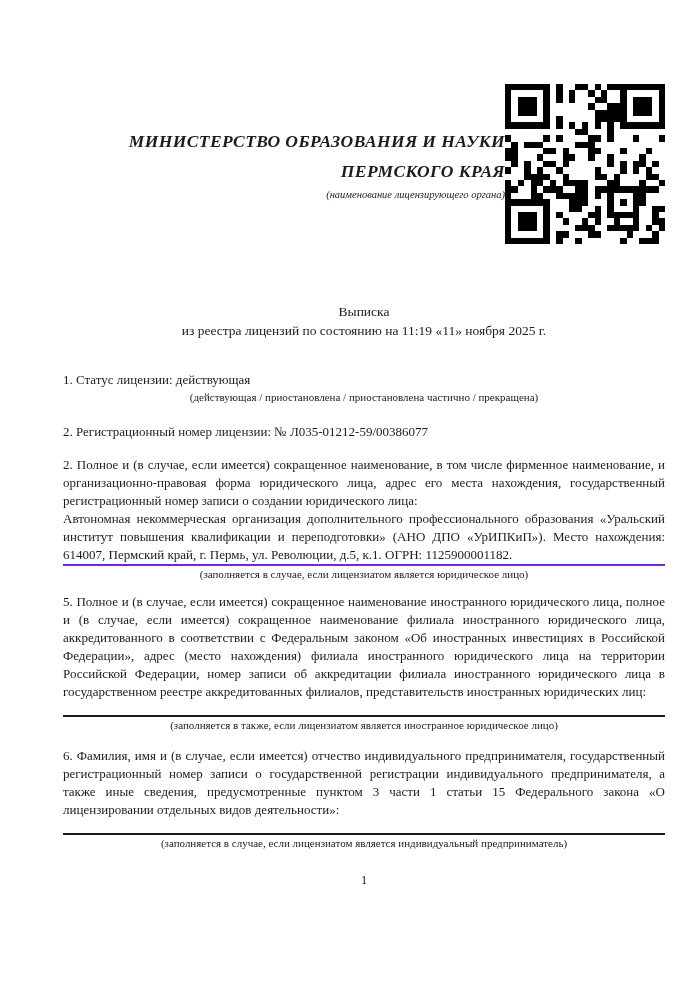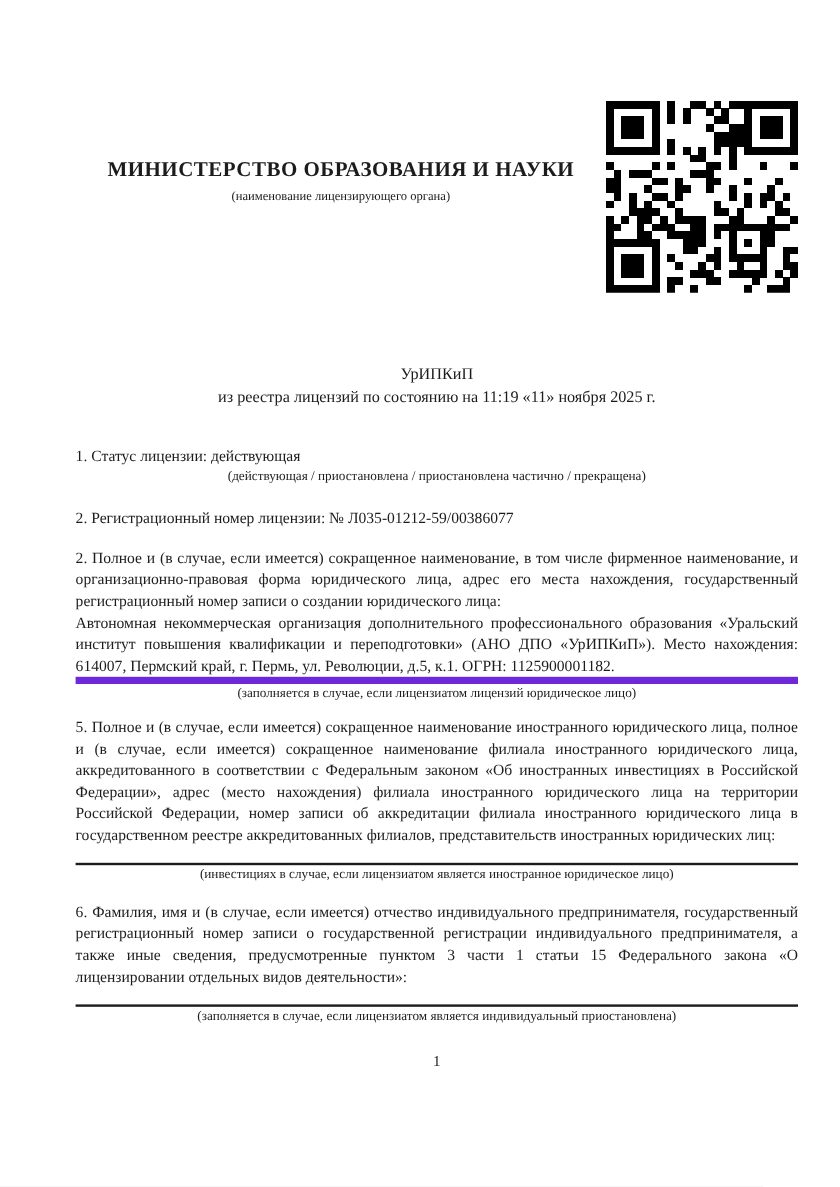--- a/index.html
+++ b/index.html
@@ -15,21 +15,22 @@
     padding: 0 35px 0 63px;
     overflow: hidden;
   }
   
   .header { position: relative; height: 250px; }
   .header-text {
     position: absolute;
     left: 0;
     top: 126px;
     width: 442px;
-    text-align: center;
+    text-align: right;
+    font-style: italic;
   }
   .ministry-line {
     font-weight: bold;
     font-size: 17.5px;
     line-height: 30px;
     letter-spacing: 0.4px;
     white-space: nowrap;
   }
   .header-caption {
     font-size: 10.5px;
@@ -53,21 +54,21 @@
   
   .items { margin-top: 31px; font-size: 13px; line-height: 18px; }
   .par { margin: 0; }
   .just { text-align: justify; }
   .center-caption {
     text-align: center;
     font-size: 11px;
     line-height: 14px;
     padding-top: 1px;
   }
-  .rule { border-bottom: 6px solid #6d28d9; }
+  .rule { border-bottom: 2px solid #6d28d9; }
   .blank-line { height: 14px; border-bottom: 2px solid #1c1c1c; }
   .item-1 { margin-bottom: 19px; }
   .item-2 { margin-bottom: 15px; }
   .item-3 { margin-bottom: 13px; }
   .item-4 { margin-bottom: 12px; }
   .item-5 { margin-bottom: 15px; }
   .item-6 { margin-bottom: 23px; }
   .page-number {
     margin-top: 15px;
     text-align: center;
@@ -75,20 +76,21 @@
   }
 </style>
 </head>
 <body>
 
 <div class="page">
 
   <div class="header">
     <div class="header-text">
       <div class="ministry-line">МИНИСТЕРСТВО ОБРАЗОВАНИЯ И НАУКИ</div>
+      <div class="ministry-line">ПЕРМСКОГО КРАЯ</div>
       <div class="header-caption">(наименование лицензирующего органа)</div>
     </div>
     <div class="qr" id="qr"><svg width="160" height="160" viewBox="0 0 160 160" fill="#000000" shape-rendering="crispEdges">
           <rect x="0.00" y="0.00" width="6.48" height="6.48"></rect>
           <rect x="6.40" y="0.00" width="6.48" height="6.48"></rect>
           <rect x="12.80" y="0.00" width="6.48" height="6.48"></rect>
           <rect x="19.20" y="0.00" width="6.48" height="6.48"></rect>
           <rect x="25.60" y="0.00" width="6.48" height="6.48"></rect>
           <rect x="32.00" y="0.00" width="6.48" height="6.48"></rect>
           <rect x="38.40" y="0.00" width="6.48" height="6.48"></rect>
@@ -370,52 +372,52 @@
           <rect x="51.20" y="153.60" width="6.48" height="6.48"></rect>
           <rect x="70.40" y="153.60" width="6.48" height="6.48"></rect>
           <rect x="115.20" y="153.60" width="6.48" height="6.48"></rect>
           <rect x="134.40" y="153.60" width="6.48" height="6.48"></rect>
           <rect x="140.80" y="153.60" width="6.48" height="6.48"></rect>
           <rect x="147.20" y="153.60" width="6.48" height="6.48"></rect>
         </svg></div>
   </div>
 
   <div class="doc-title">
-    <div>УрИПКиП</div>
+    <div>Выписка</div>
     <div>из реестра лицензий по состоянию на 11:19 «11» ноября 2025 г.</div>
   </div>
 
   <div class="items">
 
     <div class="item-1">
       <p class="par">1. Статус лицензии: действующая</p>
       <div class="center-caption">(действующая / приостановлена / приостановлена частично / прекращена)</div>
     </div>
 
     <div class="item-2">
       <p class="par">2. Регистрационный номер лицензии: № Л035-01212-59/00386077</p>
     </div>
 
 
     <div class="item-4">
       <p class="par just">2. Полное и (в случае, если имеется) сокращенное наименование, в том числе фирменное наименование, и организационно-правовая форма юридического лица, адрес его места нахождения, государственный регистрационный номер записи о создании юридического лица:</p>
       <p class="par just rule">Автономная некоммерческая организация дополнительного профессионального образования «Уральский институт повышения квалификации и переподготовки» (АНО ДПО «УрИПКиП»). Место нахождения: 614007, Пермский край, г. Пермь, ул. Революции, д.5, к.1. ОГРН: 1125900001182.</p>
-      <div class="center-caption">(заполняется в случае, если лицензиатом лицензий юридическое лицо)</div>
+      <div class="center-caption">(заполняется в случае, если лицензиатом является юридическое лицо)</div>
     </div>
 
     <div class="item-5">
       <p class="par just">5. Полное и (в случае, если имеется) сокращенное наименование иностранного юридического лица, полное и (в случае, если имеется) сокращенное наименование филиала иностранного юридического лица, аккредитованного в соответствии с Федеральным законом «Об иностранных инвестициях в Российской Федерации», адрес (место нахождения) филиала иностранного юридического лица на территории Российской Федерации, номер записи об аккредитации филиала иностранного юридического лица в государственном реестре аккредитованных филиалов, представительств иностранных юридических лиц:</p>
       <div class="blank-line"></div>
-      <div class="center-caption">(инвестициях в случае, если лицензиатом является иностранное юридическое лицо)</div>
+      <div class="center-caption">(заполняется в также, если лицензиатом является иностранное юридическое лицо)</div>
     </div>
 
     <div class="item-6">
       <p class="par just">6. Фамилия, имя и (в случае, если имеется) отчество индивидуального предпринимателя, государственный регистрационный номер записи о государственной регистрации индивидуального предпринимателя, а также иные сведения, предусмотренные пунктом 3 части 1 статьи 15 Федерального закона «О лицензировании отдельных видов деятельности»:</p>
       <div class="blank-line"></div>
-      <div class="center-caption">(заполняется в случае, если лицензиатом является индивидуальный приостановлена)</div>
+      <div class="center-caption">(заполняется в случае, если лицензиатом является индивидуальный предприниматель)</div>
     </div>
 
 
   </div>
 
   <div class="page-number">1</div>
 
 </div>
 
 </body></html>

